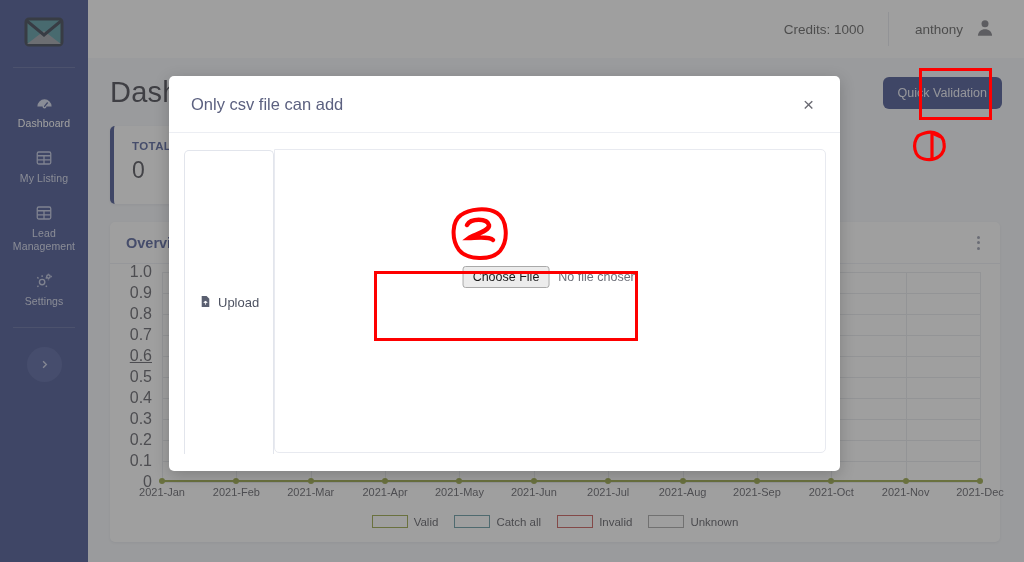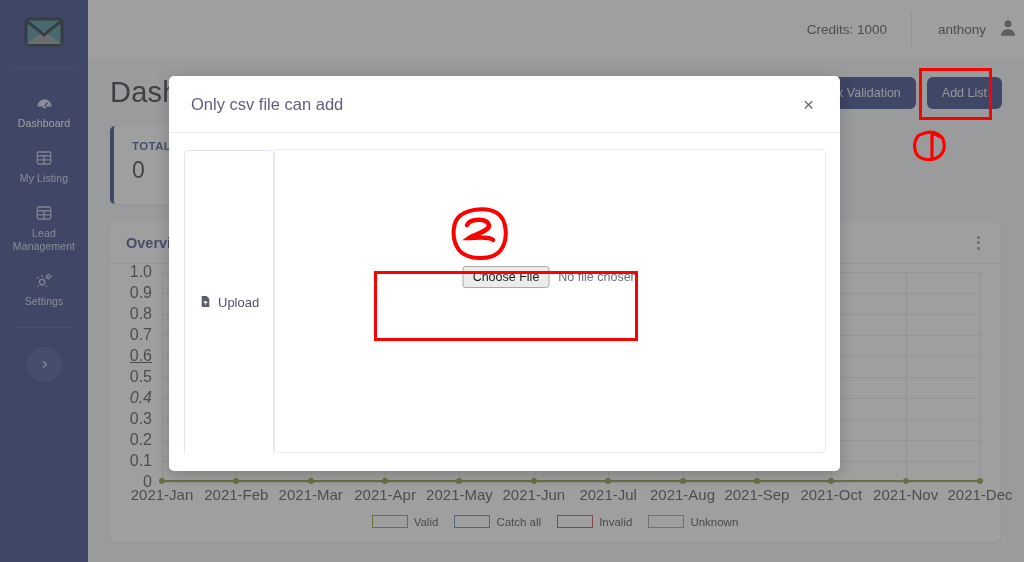--- a/index.html
+++ b/index.html
@@ -46,21 +46,21 @@
     margin-top: 19px; width: 35px; height: 35px; border-radius: 50%;
     background: #3b4a90; display: flex; align-items: center; justify-content: center;
     cursor: pointer;
   }
 
   
   .main { position: absolute; left: 88px; top: 0; width: 936px; height: 562px; background: #f4f6fa; }
   .topbar {
     height: 58px; background: #ffffff;
     display: flex; align-items: center; justify-content: flex-end;
-    padding-right: 6px; gap: 0px;
+    padding-right: 29px; gap: 0px;
   }
   .credits { font-size: 13.5px; color: #4a4a4a; padding-right: 24px; }
   .topbar-sep { width: 1px; height: 34px; background: #e2e4ea; }
   .user-box { display: flex; align-items: center; gap: 12px; padding-left: 26px; cursor: pointer; }
   .user-name { font-size: 13.5px; color: #4a4a4a; }
 
   .content { padding: 18px 22px 0 22px; position: relative; }
   .page-head { display: flex; align-items: center; justify-content: space-between; }
   .page-title { font-size: 29px; font-weight: 400; color: #2b2b36; letter-spacing: .2px; }
   .head-btns { display: flex; gap: 11px; }
@@ -103,21 +103,21 @@
   .grid-line { position: absolute; left: 0; right: 0; height: 1px; background: #e4e6ec; }
   .vgrid { position: absolute; top: 0; bottom: 0; width: 1px; background: #e4e6ec; }
   .axis-y { position: absolute; left: 0; top: 0; bottom: 0; width: 1px; background: #c9ccd6; }
   .series-line { position: absolute; left: 0; right: 0; bottom: 0; height: 2px; background: #8a9a2b; }
   .pt {
     position: absolute; width: 6px; height: 6px; border-radius: 50%;
     background: #8a9a2b; bottom: -2px; transform: translateX(-50%);
   }
   .xlabels { position: relative; margin-left: 52px; margin-right: 20px; height: 20px; margin-top: 4px; }
   .xlab {
-    position: absolute; font-size: 15px; color: #4a4a52;
+    position: absolute; font-size: 11px; color: #4a4a52;
     transform: translateX(-50%); white-space: nowrap;
   }
   .legend {
     display: flex; align-items: center; justify-content: center;
     gap: 16px; margin-top: 9px;
   }
   .legend-item { display: flex; align-items: center; gap: 6px; cursor: pointer; }
   .swatch { width: 36px; height: 13px; border: 1.5px solid #999; background: transparent; }
   .legend-text { font-size: 11.5px; color: #44444c; }
 
@@ -256,21 +256,20 @@
           </svg>
         </span>
       </span>
     </div>
 
     <div class="content">
       <div class="page-head">
         <span class="page-title">Dashboard</span>
         <span class="head-btns">
           <button class="btn-primary">Quick Validation</button>
-          <button class="btn-primary">Add List</button>
         </span>
       </div>
 
       <div class="stat-card">
         <div class="stat-label">TOTAL VE</div>
         <div class="stat-value">0</div>
       </div>
 
       <div class="chart-card">
         <div class="chart-head">
@@ -282,21 +281,21 @@
             </span>
         </div>
         <div class="plot-wrap">
           <div class="ylabels" id="ylabels">
               <div class="ylab" style="top: 0px;">1.0</div>
               <div class="ylab" style="top: 21px;">0.9</div>
               <div class="ylab" style="top: 42px;">0.8</div>
               <div class="ylab" style="top: 63px;">0.7</div>
               <div class="ylab" style="top: 84px; text-decoration: underline;">0.6</div>
               <div class="ylab" style="top: 105px;">0.5</div>
-              <div class="ylab" style="top: 126px; font-style: italic;">0.4</div>
+              <div class="ylab" style="top: 126px;">0.4</div>
               <div class="ylab" style="top: 147px;">0.3</div>
               <div class="ylab" style="top: 168px;">0.2</div>
               <div class="ylab" style="top: 189px;">0.1</div>
               <div class="ylab" style="top: 210px;">0</div>
             </div>
           <div class="plot" id="plot">
             <div class="axis-y"></div>
             <div class="series-line"></div>
           <div class="grid-line" style="top: 0px;"></div>
               <div class="grid-line" style="top: 21px;"></div>

